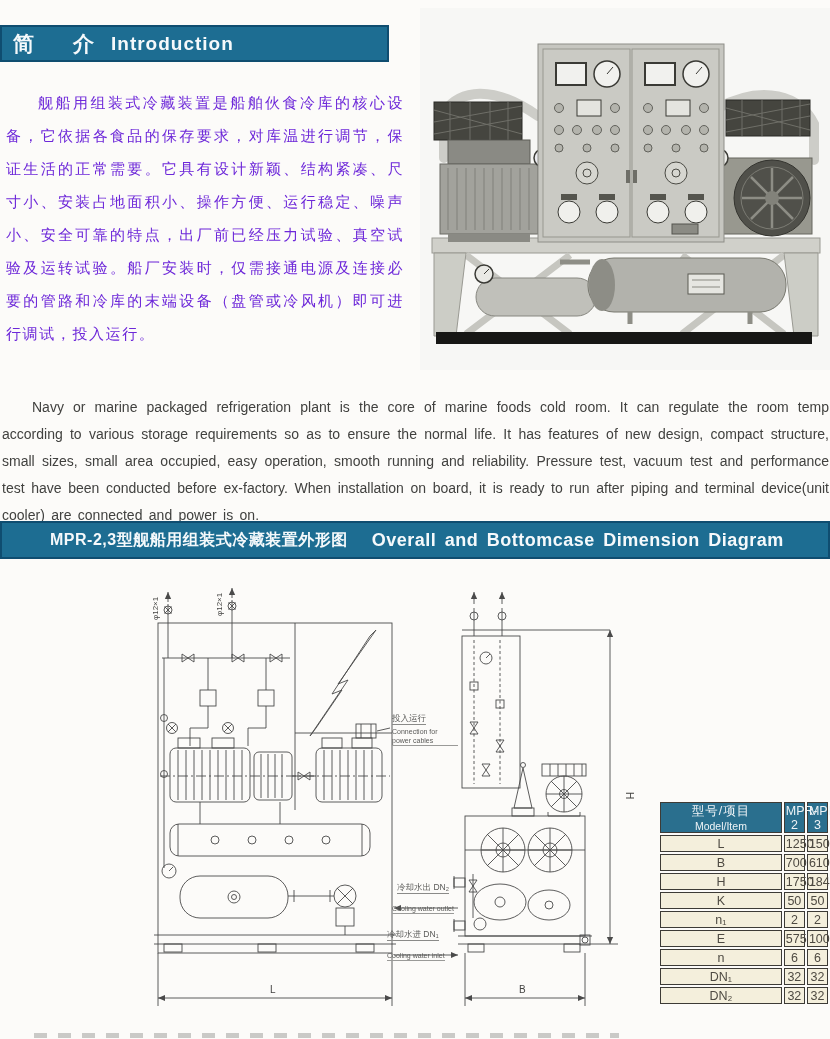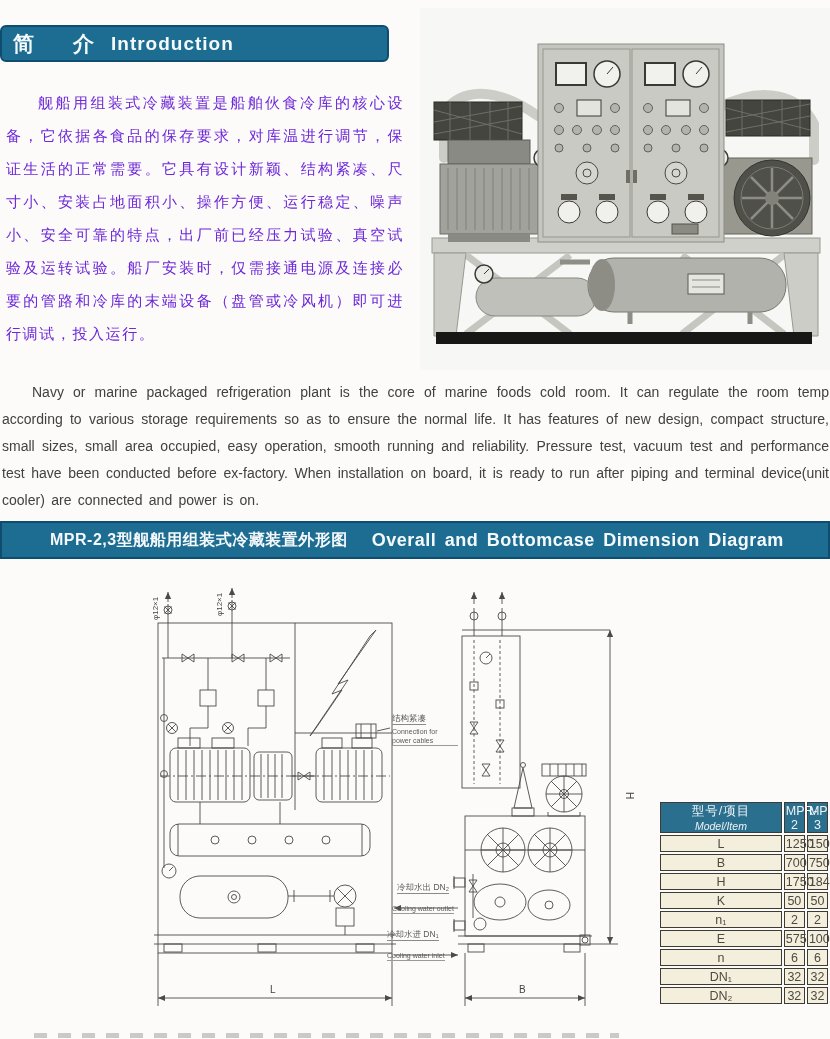--- a/index.html
+++ b/index.html
@@ -7,34 +7,34 @@
   body { font-family:"Liberation Sans","DejaVu Sans",sans-serif; }
   .page {
     position:relative; width:830px; height:1039px; margin:0 auto;
     background:#fcfbf9; overflow:hidden; color:#3c3c3c;
   }
   
   .band {
     position:absolute; background:#1d6d92; border:2px solid #0f4d70;
     display:flex; align-items:center; color:#f5f9fb; font-weight:bold;
   }
-  .band1 { left:0; top:25px; width:389px; height:37px; padding-left:11px;border-radius:6px; }
+  .band1 { left:0; top:25px; width:389px; height:37px; padding-left:11px; }
   .band1 .zh { font-size:21px; letter-spacing:9px; }
   .band1 .en { font-size:19px; margin-left:8px; letter-spacing:1px; }
   .band2 { left:0; top:521px; width:830px; height:38px; padding-left:10px; }
   .band2 .zh { font-size:16px; letter-spacing:0.5px;margin-left:38px; }
   .band2 .en { font-size:18px; margin-left:24px; letter-spacing:0.5px; word-spacing:3px; }
   
   .para-zh {
     position:absolute; left:6px; top:86px; width:398px;
     font-size:15px; line-height:33px; letter-spacing:1.6px;
     text-align:justify; text-indent:32px; color:#6d28d9;
   }
   .para-en {
-    position:absolute; left:2px; top:379px; width:827px;
+    position:absolute; left:2px; top:394px; width:827px;
     font-size:14px; line-height:27px; word-spacing:2.5px;
     text-align:justify; text-indent:30px; color:#41413f; max-height:142px; overflow:hidden;
   }
   
   .photo { position:absolute; left:420px; top:8px; width:410px; height:362px; }
   .photo svg { display:block; width:100%; height:100%; }
   
   .diagram { position:absolute; left:140px; top:578px; width:525px; height:452px; }
   .diagram svg { position:absolute; left:0; top:0; width:525px; height:452px; }
   .anno { position:absolute; color:#5a5a58; line-height:1.3; }
@@ -49,21 +49,21 @@
     border-collapse:separate; border-spacing:2px; table-layout:fixed;
   }
   table.dims th, table.dims td {
     border:1.5px solid #3d3b36; text-align:center; vertical-align:middle;
     background:#f4efdc; color:#4e4a42; font-size:12.5px; height:17px; padding:0 1px;
   }
   table.dims th { background:#2a6f8e; color:#eef3f6; font-weight:normal; }
   th.c-item { width:104px; height:50px; }
   th.c-model { width:18px; }
   .th-zh { font-size:12.5px; letter-spacing:1px; }
-  .th-en { font-size:10.5px;font-style:italic; }
+  .th-en { font-size:10.5px; }
   .th-model { font-size:11.5px; }
   
   .cut-remnant {
     position:absolute; left:34px; top:1033px; width:585px; height:5px; opacity:.45;
     background:repeating-linear-gradient(90deg,#8d8d8a 0 13px,transparent 13px 24px);
   }
 </style>
 </head>
 <body>
 
@@ -356,21 +356,21 @@
       </g>
       <g fill="#444442" stroke="none" font-size="10" font-family="Liberation Sans, sans-serif">
         <text x="130" y="415">L</text>
         <text x="379" y="415">B</text>
         <text transform="translate(486,214) rotate(90)">H</text>
         <text transform="translate(18,42) rotate(-90)" font-size="8">φ12×1</text>
         <text transform="translate(82,38) rotate(-90)" font-size="8">φ12×1</text>
       </g>
     </svg>
     <div class="anno anno-power">
-      <span class="zh">结构紧凑</span><br>
+      <span class="zh">投入运行</span><br>
       <span class="en">Connection for power cables</span>
     </div>
     <div class="anno anno-waterout">
       <span class="zh">冷却水出 DN₂</span><br>
       <span class="en">Cooling water outlet</span>
     </div>
     <div class="anno anno-waterin">
       <span class="zh">冷却水进 DN₁</span><br>
       <span class="en">Cooling water inlet</span>
     </div>
@@ -389,21 +389,21 @@
     </thead>
     <tbody>
       <tr>
         <td>L</td>
         <td>1250</td>
         <td>1500</td>
       </tr>
       <tr>
         <td>B</td>
         <td>700</td>
-        <td>750</td>
+        <td>610</td>
       </tr>
       <tr>
         <td>H</td>
         <td>1750</td>
         <td>1840</td>
       </tr>
       <tr>
         <td>K</td>
         <td>50</td>
         <td>50</td>

